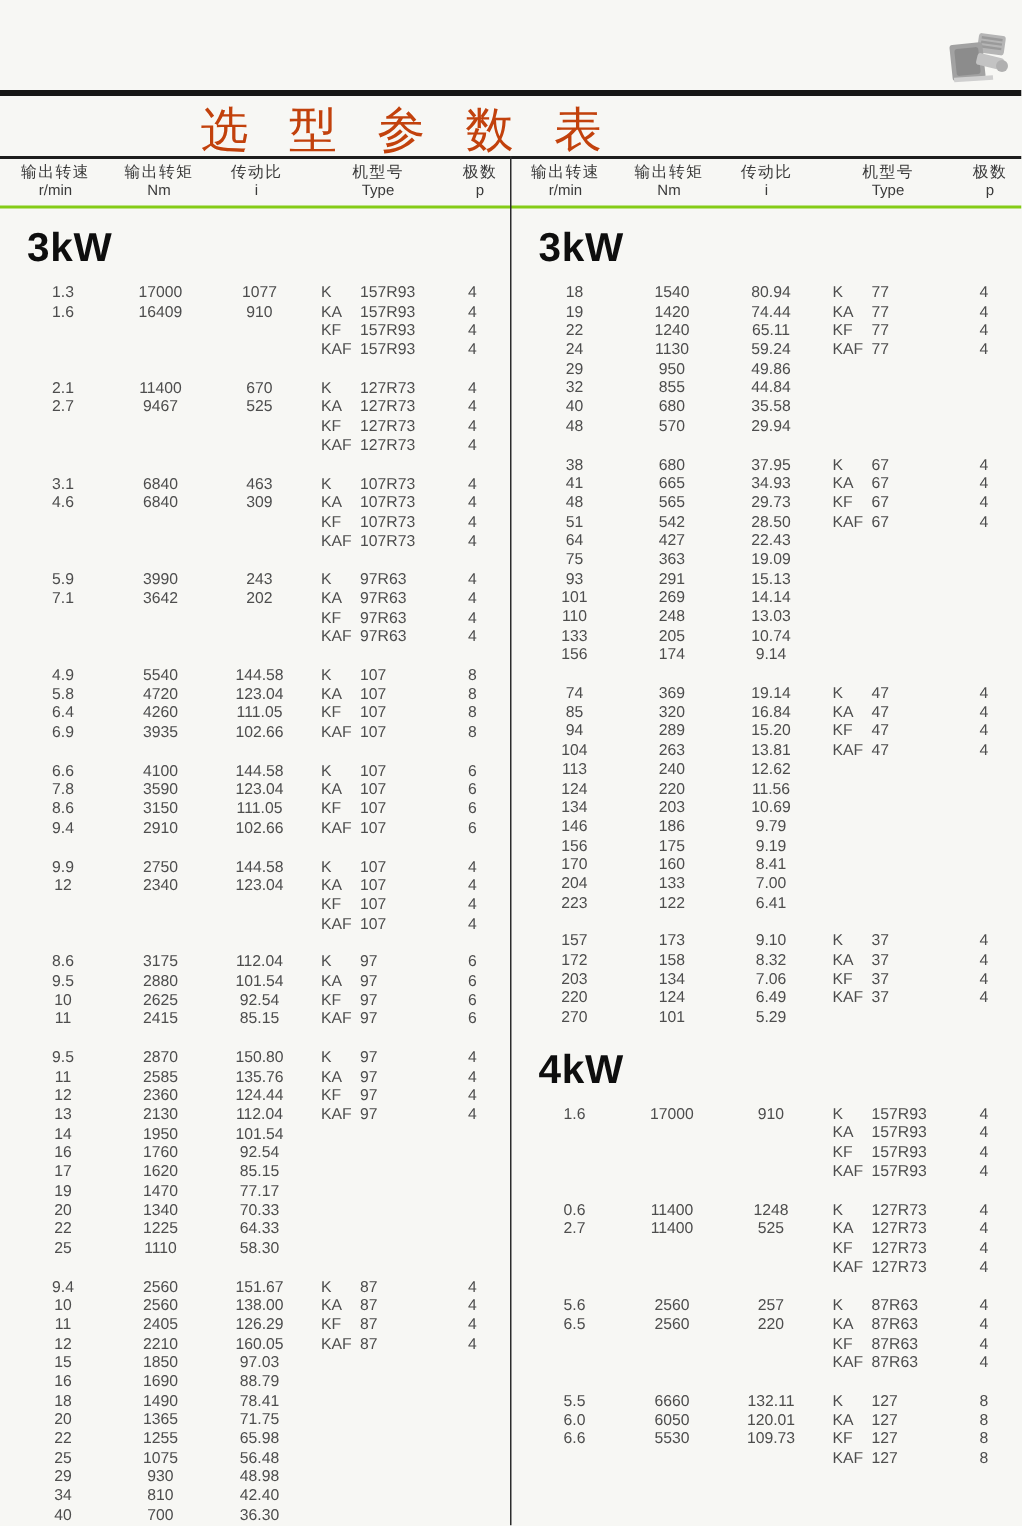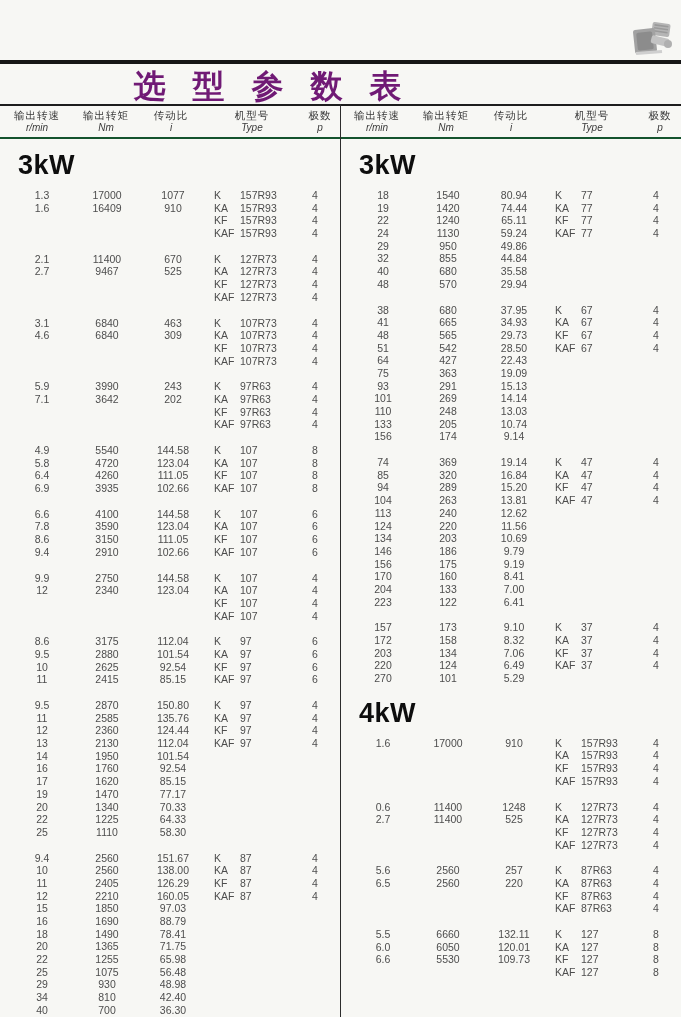--- a/index.html
+++ b/index.html
@@ -5,30 +5,30 @@
   html,body { margin:0; padding:0; }
   body {
     width:681px; height:1017px; position:relative; overflow:hidden;
     background:#f7f7f4; color:#4a4a4a;
     font-family:"Liberation Sans", sans-serif;
   }
   .photo { position:absolute; top:20px; right:5px; width:52px; height:44px; }
   .toprule { position:absolute; left:0; top:60px; width:681px; height:4px; background:#161616; }
   .title {
     position:absolute; top:65px; left:0; width:544px; margin:0;
-    text-align:center; font-size:32px; font-weight:bold; color:#701a75;
+    text-align:center; font-size:32px; font-weight:normal; color:#c2410c;
     letter-spacing:9px; font-family:"Liberation Sans", sans-serif;
   }
   .tablewrap { position:absolute; top:104px; left:0; width:681px; height:913px; }
   .divider { position:absolute; left:340px; top:0; width:1px; height:913px; background:#2c2c2c; }
-  .thead { display:flex; border-top:2px solid #1d1d1d; border-bottom:2px solid #14532d; height:31px; align-items:center; }
+  .thead { display:flex; border-top:2px solid #1d1d1d; border-bottom:2px solid #84cc16; height:31px; align-items:center; }
   .halfh { display:grid; grid-template-columns:74px 64px 66px 96px 40px; width:340px; }
   .hcell { text-align:center; line-height:1.1; }
   .hcn  { font-size:10.5px; color:#3a3a3a; letter-spacing:1px; white-space:nowrap; }
-  .hsub { font-size:10px; font-style:italic; color:#3a3a3a; }
+  .hsub { font-size:10px; color:#3a3a3a; }
   .tbody { display:flex; }
   .half { width:340px; padding-top:4px; }
   .half-right { margin-left:1px; }
   .kw { font-size:27px; font-weight:800; color:#0e0e0e; margin:7px 0 8px 18px; letter-spacing:0.5px; }
   .block { margin-bottom:13px; }
   .row {
     display:grid; padding-left:10px;
     grid-template-columns:64px 66px 66px 34px 60px 30px;
     height:12.7px; line-height:12.7px; font-size:10.5px; color:#4d4d4d;
   }

